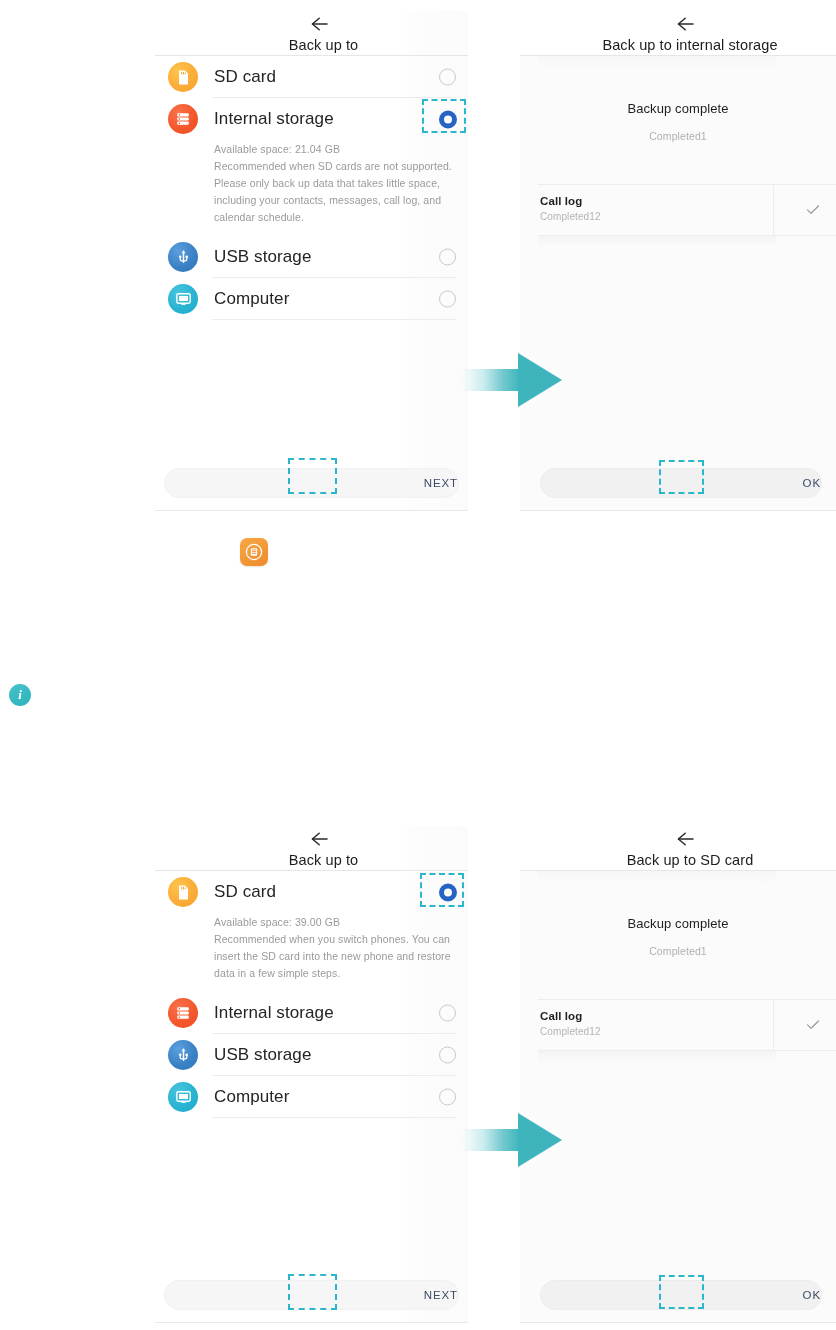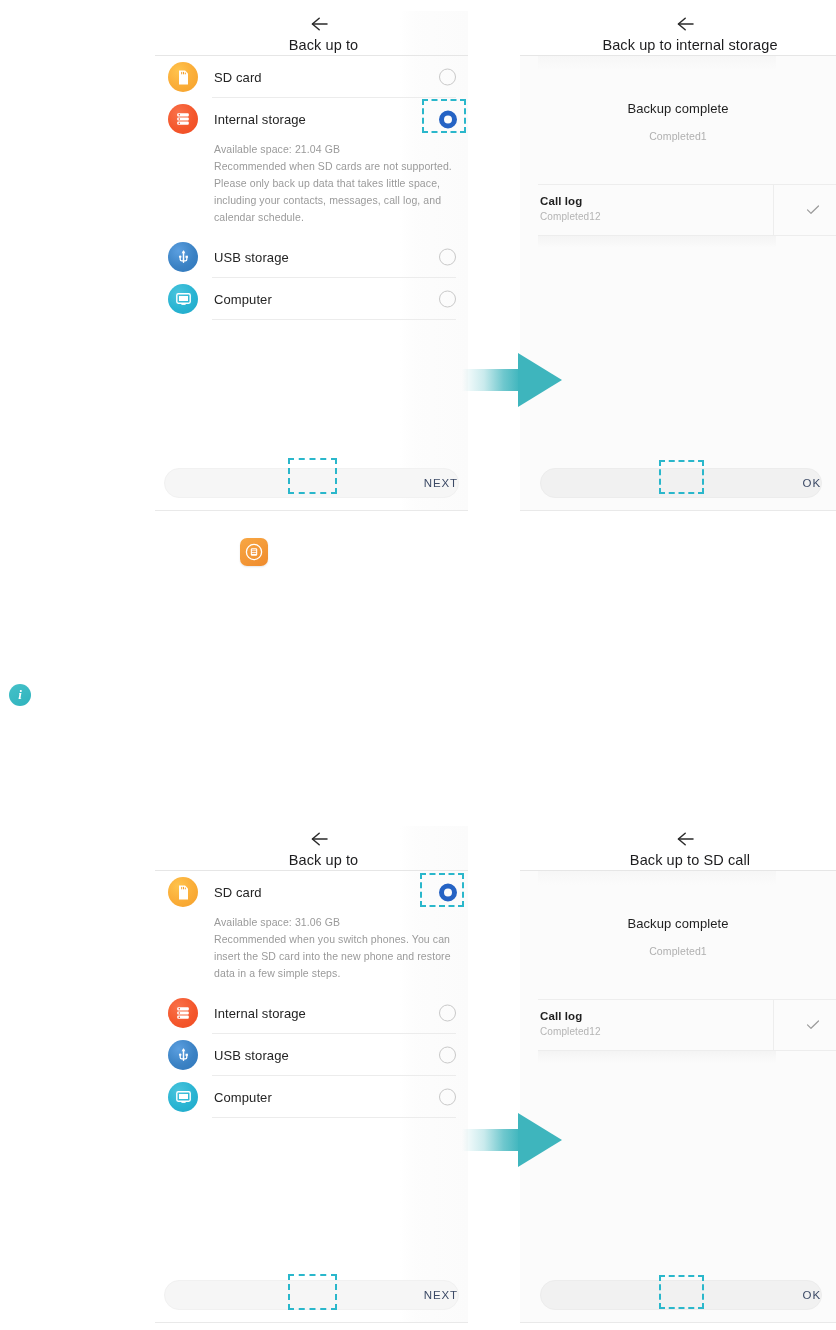--- a/index.html
+++ b/index.html
@@ -40,21 +40,21 @@
   .row .sep{position:absolute;left:57px;right:12px;bottom:0;height:1px;background:#ececec;}
   .icon-badge{
     width:30px;height:30px;border-radius:50%;flex:0 0 30px;
     display:flex;align-items:center;justify-content:center;position:relative;
   }
   .icon-badge svg{display:block;}
   .ic-sd{background:radial-gradient(circle at 35% 30%,#ffc44d 0%,#fbb03b 45%,#f5a02a 100%);}
   .ic-int{background:radial-gradient(circle at 35% 30%,#f9714a 0%,#f4572c 55%,#ef4a22 100%);}
   .ic-usb{background:radial-gradient(circle at 35% 30%,#5b9fe0 0%,#3b82c4 55%,#2f76ba 100%);}
   .ic-comp{background:radial-gradient(circle at 35% 30%,#49c4dd 0%,#29b4d2 55%,#1ea8c8 100%);}
-  .row .lbl{font-size:13px;color:#242424;margin-left:16px;letter-spacing:.1px;}
+  .row .lbl{font-size:17px;color:#242424;margin-left:16px;letter-spacing:.1px;}
 
   .radio{
     position:absolute;right:12px;top:50%;transform:translateY(-50%);
     width:17px;height:17px;border-radius:50%;border:1.4px solid #c9c9c9;box-sizing:border-box;background:transparent;
   }
   .radio.on{border:none;background:transparent;}
   .radio.on:before{
     content:"";position:absolute;left:50%;top:50%;transform:translate(-50%,-50%);
     width:18px;height:18px;border-radius:50%;border:5px solid #2563c4;box-sizing:border-box;
   }
@@ -306,21 +306,21 @@
                 <rect x="7" y="2.9" width="1" height="2.4" fill="#f5a02a"></rect>
                 <rect x="8.8" y="3.6" width="1" height="1.7" fill="#f5a02a"></rect>
               </svg>
           </span>
           <span class="lbl">SD card</span>
           <span class="radio on"></span>
 
         </div>
 
         <div class="desc">
-          <div class="avail">Available space: 31.06 GB</div>
+          <div class="avail">Available space: 39.00 GB</div>
           <div class="body">Recommended when you switch phones. You can insert the SD card into the new phone and restore data in a few simple steps.</div>
         </div>
 
         <div class="row">
           <span class="icon-badge ic-int">
             <svg width="16" height="16" viewBox="0 0 16 16">
               <rect x="2.2" y="2.2" width="11.6" height="3.2" rx="1" fill="#fff"></rect>
               <rect x="2.2" y="6.4" width="11.6" height="3.2" rx="1" fill="#fff"></rect>
               <rect x="2.2" y="10.6" width="11.6" height="3.2" rx="1" fill="#fff"></rect>
               <circle cx="4.3" cy="3.8" r=".75" fill="#ef4a22"></circle>
@@ -374,21 +374,21 @@
 
   <div class="panel right" style="left:520px;top:826px;width:316px;height:497px;background:#fbfbfb;">
     <div class="panel-inner" style="background:#fbfbfb;">
       <div class="titlebar" style="background:#fff;">
         <span class="back">
           <svg width="20" height="16" viewBox="0 0 20 16">
               <path d="M9.2 2.2 2.4 8l6.8 5.8" fill="none" stroke="#2a2a2a" stroke-width="1.5" stroke-linecap="round" stroke-linejoin="round"></path>
               <path d="M2.6 8H17" fill="none" stroke="#2a2a2a" stroke-width="1.5" stroke-linecap="round"></path>
             </svg>
         </span>
-        <span class="ttl">Back up to SD call</span>
+        <span class="ttl">Back up to SD card</span>
         <span class="rule"></span>
       </div>
 
       <div class="res-hero">
         <div class="res-topshade"></div>
         <div class="h1">Backup complete</div>
         <div class="h2">Completed1</div>
       </div>
 
       <div class="res-item" style="margin-top:42px;">

